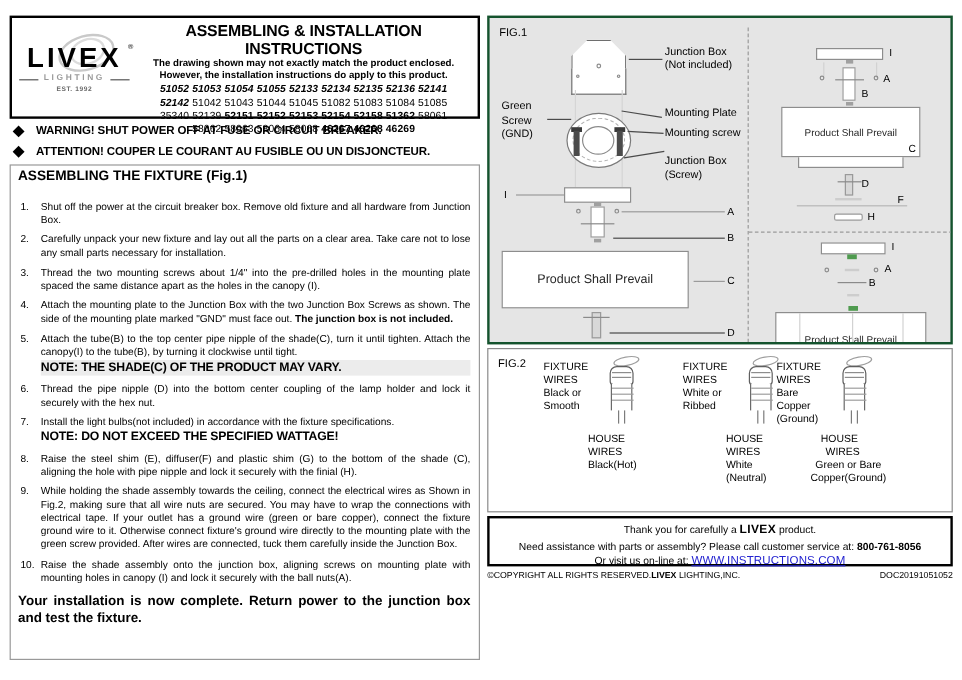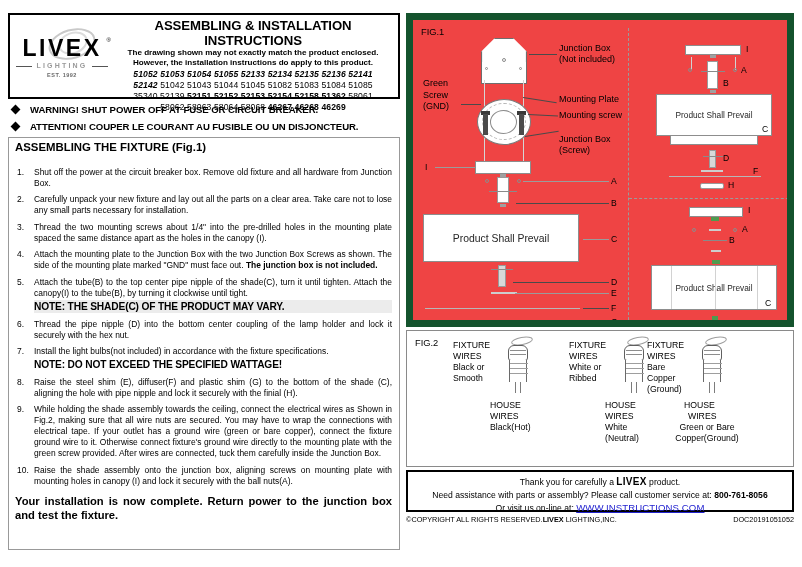--- a/index.html
+++ b/index.html
@@ -202,23 +202,23 @@
   }
 
   
   #right-panel {
     position: absolute;
     left: 406px; top: 13px;
     width: 388px; height: 541px;
   }
   #fig1-box {
     position: relative;
-    border: 7px solid #14532d;
-    height: 314px;
-    background: #ef4444;
+    border: 2px solid #14532d;
+    height: 274px;
+    background: #e5e5e5;
     overflow: hidden;
   }
   #fig1-label {
     position: absolute;
     left: 8px; top: 7px;
     font-size: 9.3px;
   }
   #fig1-divider {
     position: absolute;
     left: 215px; top: 8px;
@@ -596,21 +596,21 @@
       <div class="vert-rail" style="left:110px; top:60px; height:82px; border-left:1px solid #d5d5d5;"></div>
 
       <div class="mplate-outer" style="left:64px; top:79px;"></div>
       <div class="mplate-ring" style="left:69px; top:83px;"></div>
       <div class="mplate-inner" style="left:77px; top:90px;"></div>
       <div class="screw-head" style="left:68px; top:91px;"></div>
       <div class="screw" style="left:70px; top:94px;"></div>
       <div class="screw-head" style="left:104px; top:91px;"></div>
       <div class="screw" style="left:106px; top:94px;"></div>
 
-      <div class="lead-lbl" style="left:10px; top:58px; line-height:1.28;">
+      <div class="lead-lbl" style="left:10px; top:68px; line-height:1.28;">
         <div>Green</div>
         <div>Screw</div>
         <div>(GND)</div>
       </div>
       <div class="lead-line" style="left:48px; top:84px; width:20px;"></div>
 
       <div class="lead-line" style="left:110px; top:77px; width:34px; transform:rotate(9deg); transform-origin:left center;"></div>
       <div class="lead-lbl" style="left:146px; top:74px;">Mounting Plate</div>
 
       <div class="lead-line" style="left:115px; top:94px; width:30px; transform:rotate(3deg); transform-origin:left center;"></div>

